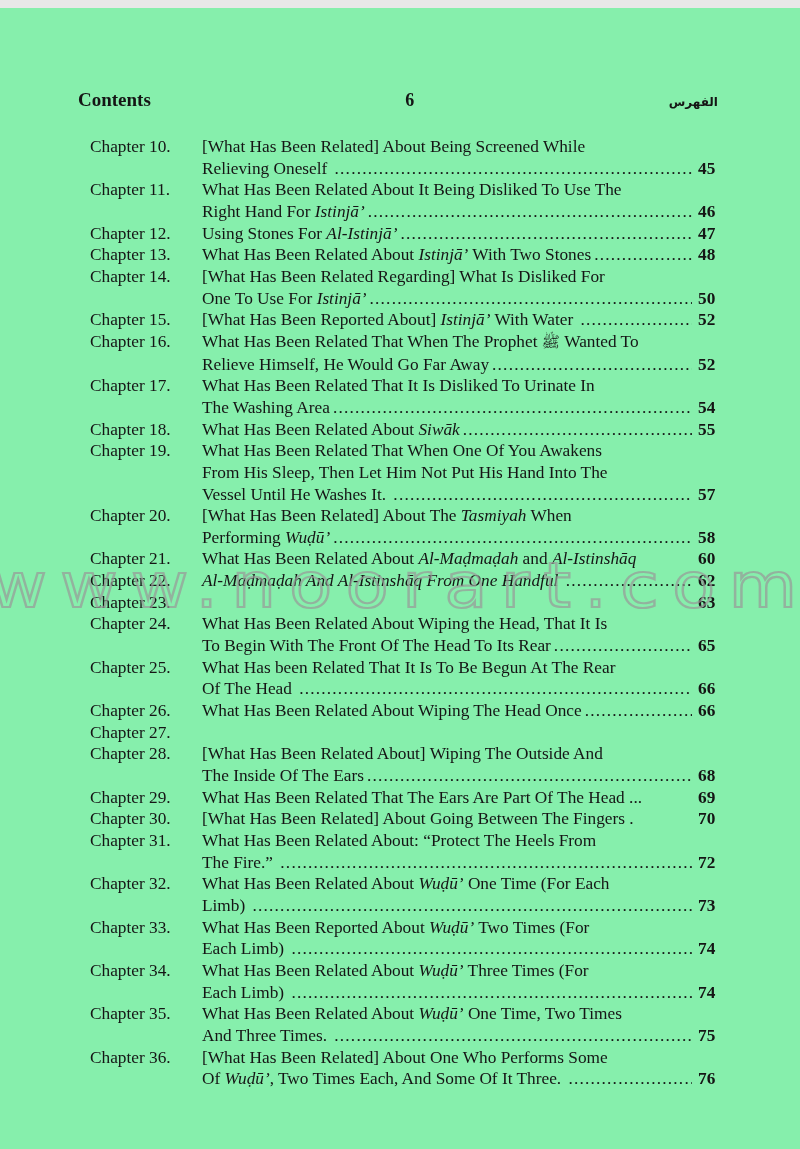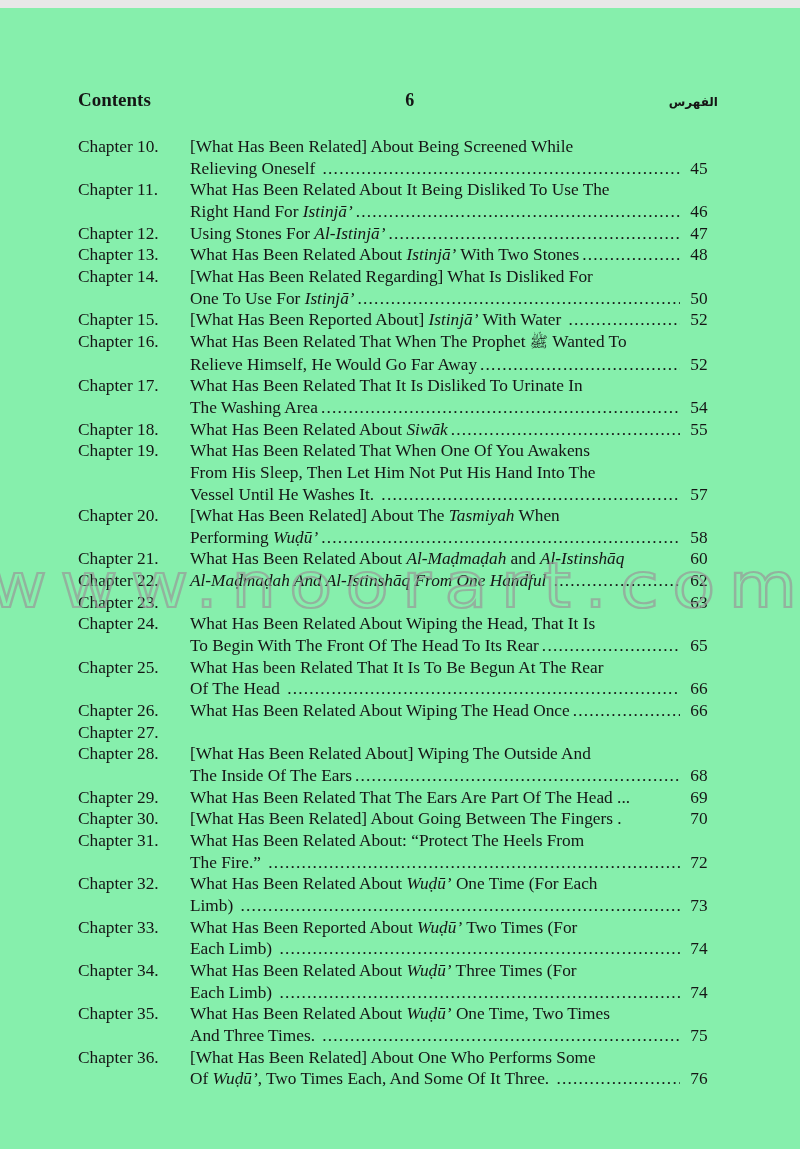--- a/index.html
+++ b/index.html
@@ -10,38 +10,38 @@
     color:#151515;
   }
   .header {
     position:absolute; top:80px; left:78px; width:640px;
     display:flex; justify-content:space-between; align-items:baseline;
     font-weight:bold; font-size:19px; line-height:24px;
   }
   .h-center { font-size:18px; }
   .arabic { font-family:"DejaVu Sans",sans-serif; font-size:12px; direction:rtl; }
   .toc {
-    position:absolute; top:128px; left:78px; width:634px;
+    position:absolute; top:128px; left:90px; width:634px;
     font-size:17.3px; line-height:21.66px;
   }
   .entry { display:flex; }
   .chap { width:112px; flex:none; }
   .titles { flex:1; min-width:0; }
   .line { display:flex; align-items:baseline; }
   .txt { white-space:pre; }
   .it { font-style:italic; }
   .ul { text-underline-offset:2px; }
   .saw { font-family:"DejaVu Sans",sans-serif; font-size:15px; }
   .leader { flex:1; min-width:0; overflow:hidden; white-space:nowrap; margin-left:3px; }
   .leader::after {
     content:"......................................................................................................................................";
     letter-spacing:1.2px;
   }
   .spacer { flex:1; }
-  .pg { flex:none; min-width:26px; text-align:center; margin-left:6px; }
+  .pg { flex:none; min-width:26px; text-align:left; margin-left:6px;font-weight:bold; }
   .watermark {
     position:absolute; top:546px; left:400px; z-index:3;
     transform:translateX(-50%) scaleX(1.13);
     font-family:"DejaVu Sans",sans-serif;
     font-size:62px; line-height:64px; letter-spacing:12px; white-space:nowrap;
     color:transparent;
     -webkit-text-stroke:2.2px rgba(152,152,152,0.7);
     pointer-events:none;
   }
 </style>

